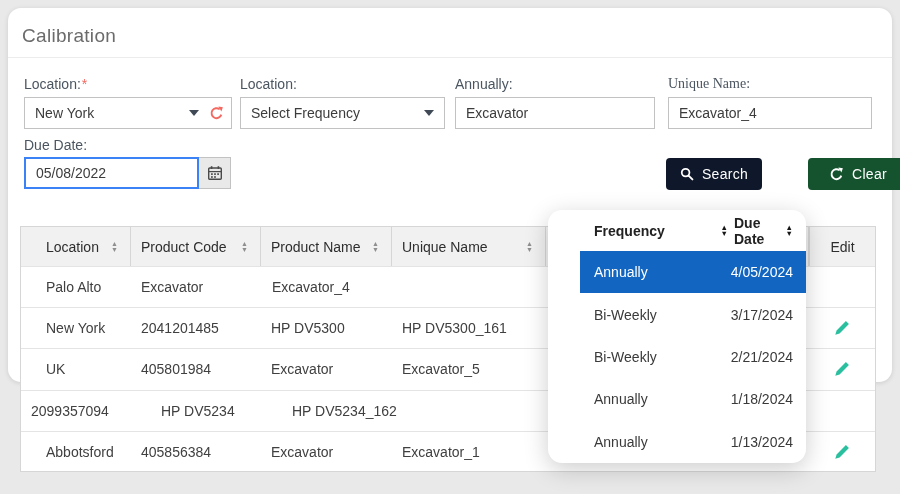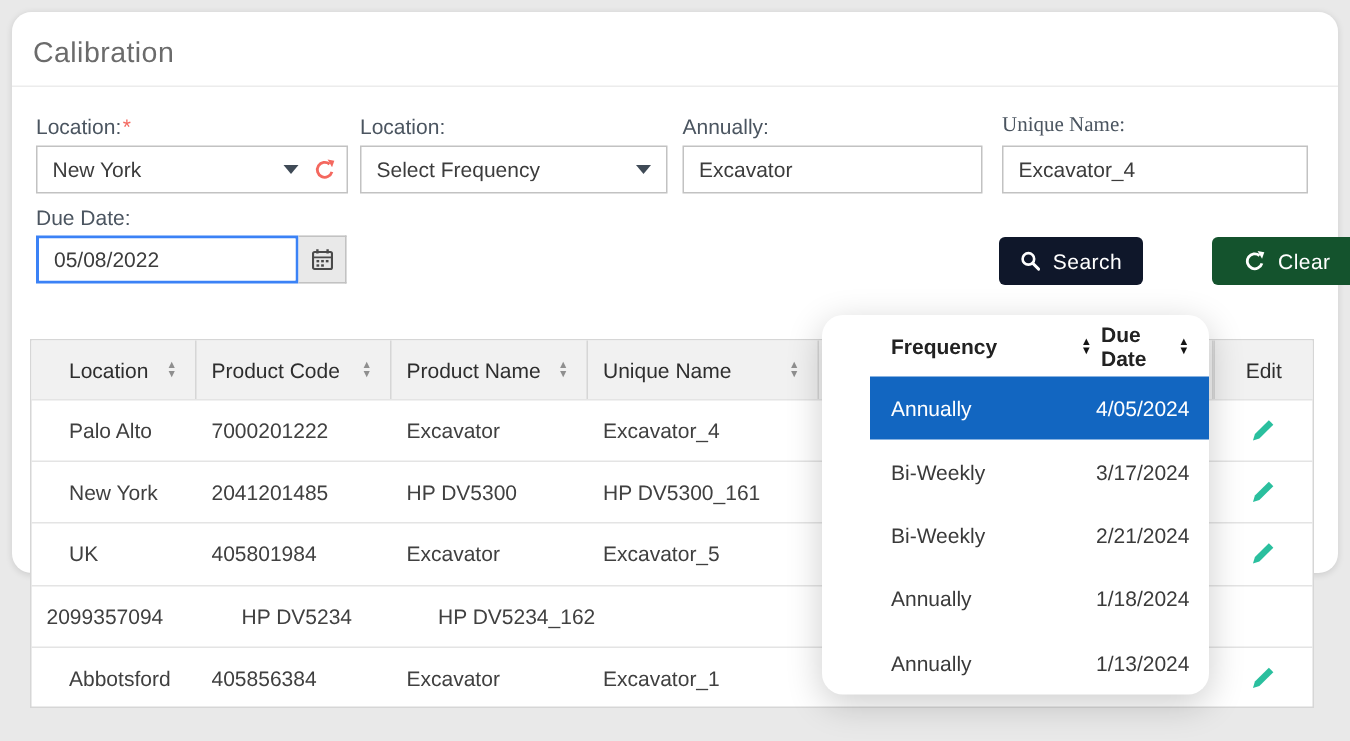--- a/index.html
+++ b/index.html
@@ -168,21 +168,20 @@
           </span>
         </div>
       <div class="tc c5"></div>
       <div class="tc c6" style="border-left:1px solid #d6d6d6;">
           <span>Edit</span>
         </div>
     </div>
 
     <div class="tr body">
       <div class="tc c1">Palo Alto</div>
-      <div class="tc c2">7000201222</div>
       <div class="tc c3">Excavator</div>
       <div class="tc c4">Excavator_4</div>
       <div class="tc c5"></div>
       <div class="tc c6">
           <span class="icon">
             <svg width="16" height="16" viewBox="0 0 16 16">
               <path d="M11.9 1.1 L14.9 4.1 5.6 13.4 1.3 14.7 2.6 10.4 Z" fill="#2abf9e"></path>
             </svg>
           </span>
         </div>

